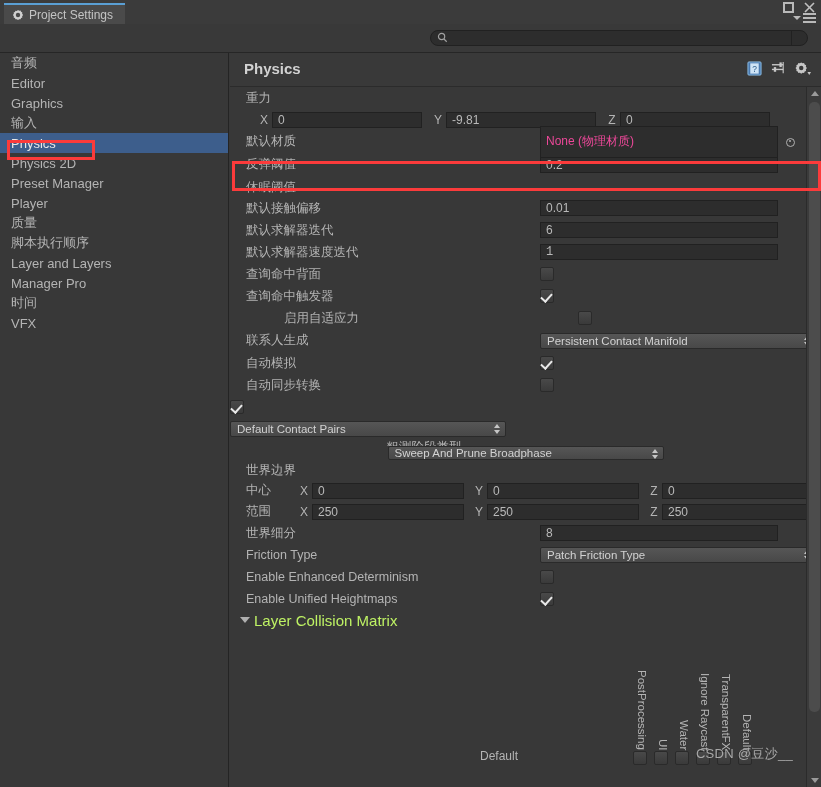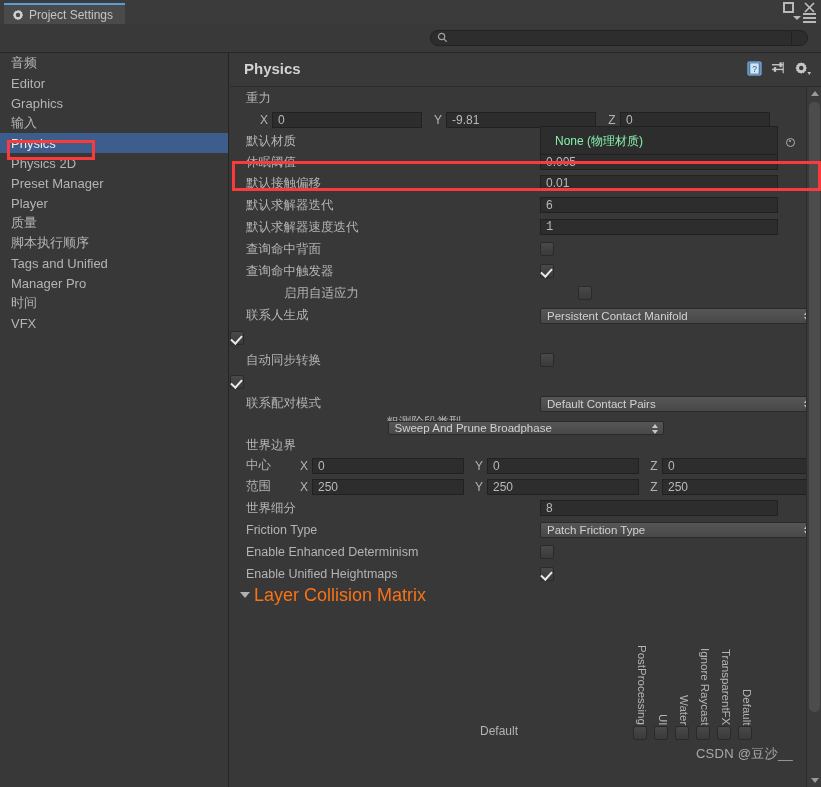--- a/index.html
+++ b/index.html
@@ -157,42 +157,42 @@
 
   .vec-row { display: flex; align-items: center; }
   .axis {
     color: #b4b4b4; font-size: 12px; width: 16px; text-align: center;
     display: inline-block;
   }
   .vec-f { height: 16px; }
 
   .objfield {
     width: 238px; height: 32px; background: #2d2d2d;
-    border: 1px solid #212121; color: #86efac; font-size: 12px;
-    display: flex; align-items: center; padding-left: 14px;
+    border: 1px solid #212121; color: #ec4899; font-size: 12px;
+    display: flex; align-items: center; padding-left: 5px;
   }
   .objpick {
     width: 14px; height: 14px; margin-left: 5px; position: relative;
   }
   .objpick::after {
     content:""; position:absolute; left:3px; top:3px;
     width:7px; height:7px; border:1px solid #b0b0b0; border-radius:50%;
   }
   .objpick::before {
     content:""; position:absolute; left:5.5px; top:5.5px;
     width:2px; height:2px; background:#b0b0b0; border-radius:50%; z-index:2;
   }
 
   .foldout { display: flex; align-items: center; padding-left: 10px; }
   .foldout .tri {
     width: 0; height: 0; margin-right: 4px;
     border-left: 5px solid transparent; border-right: 5px solid transparent;
     border-top: 6px solid #b0b0b0;
   }
-  .foldout .txt { color: #f97316; font-size: 18px; }
+  .foldout .txt { color: #bef264; font-size: 15px; }
 
   
   .matrix { position: relative; height: 130px; }
   .vlabels { position: absolute; left: 0; top: 0; height: 126px; width: 591px; }
   .vlabel {
     position: absolute; bottom: 6px;
     writing-mode: vertical-rl;
     color: #b4b4b4; font-size: 11.5px; white-space: nowrap;
   }
   .matrix-row {
@@ -313,21 +313,21 @@
     <div class="side-item">
       <span>Player</span>
       </div>
     <div class="side-item">
       <span>质量</span>
       </div>
     <div class="side-item">
       <span>脚本执行顺序</span>
       </div>
     <div class="side-item">
-      <span>Tags and Unified</span>
+      <span>Layer and Layers</span>
       </div>
     <div class="side-item">
       <span>Manager Pro</span>
       </div>
     <div class="side-item">
       <span>时间</span>
       </div>
     <div class="side-item">
       <span>VFX</span>
       </div>
@@ -377,24 +377,27 @@
         <span class="axis" style="margin-left:8px;">Z</span>
         <span class="field vec-f" style="width:150px;">0</span>
       </div>
 
       <div class="row" style="height:21px;">
         <span class="lbl">默认材质</span>
         <span class="objfield">None (物理材质)</span>
         <span class="objpick"></span>
       </div>
 
+      <div class="row" style="height:25px;">
+        <span class="lbl">反弹阈值</span>
+        <span class="field wide">0.2</span>
+      </div>
 
       <div class="row">
         <span class="lbl">休眠阈值</span>
-        <span class="field wide">0.005</span>
       </div>
       <div class="row" style="height:22px;">
         <span class="lbl">默认接触偏移</span>
         <span class="field wide">0.01</span>
       </div>
       <div class="row" style="height:22px;">
         <span class="lbl">默认求解器迭代</span>
         <span class="field wide">6</span>
       </div>
       <div class="row" style="height:22px;font-family:Liberation Mono, monospace;">
@@ -420,32 +423,32 @@
         <span class="dropdown">
           <span>Persistent Contact Manifold</span>
           <span class="arrows">
               <i class="up"></i>
               <i class="dn"></i>
             </span>
         </span>
       </div>
 
       <div class="row" style="height:22px;">
+        <span class="lbl">自动模拟</span>
         <span class="chk on"></span>
       </div>
       <div class="row" style="height:22px;">
         <span class="lbl">自动同步转换</span>
         <span class="chk"></span>
       </div>
       <div class="row" style="height:22px;">
         <span class="chk on"></span>
       </div>
 
       <div class="row" style="height:21px;">
-        <span class="lbl">联系配对模式</span>
         <span class="dropdown">
           <span>Default Contact Pairs</span>
           <span class="arrows">
               <i class="up"></i>
               <i class="dn"></i>
             </span>
         </span>
       </div>
       <div class="row" style="height:21px;flex-direction:column;">
         <span class="lbl">粗测阶段类型</span>

